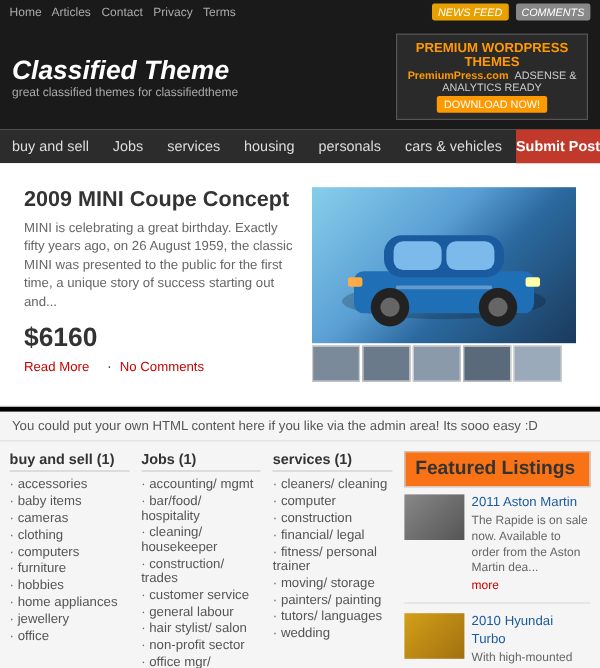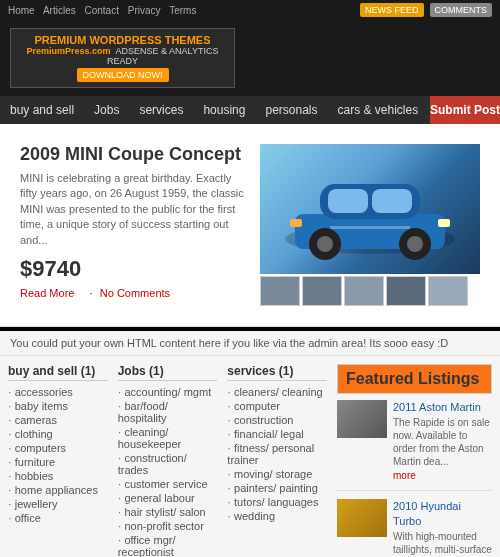--- a/index.html
+++ b/index.html
@@ -1,30 +1,30 @@
 <!DOCTYPE html>
 <html><head>
   <meta charset="utf-8">
   <style>
     * { margin: 0; padding: 0; box-sizing: border-box; }
     body { font-family: Arial, sans-serif; font-size: 12px; background: #e0e0e0; color: #333; width: 500px; }
 
     
     #top-bar { background: #1a1a1a; color: #aaa; font-size: 10px; padding: 3px 8px; display: flex; justify-content: space-between; align-items: center; }
     #top-bar a { color: #aaa; text-decoration: none; margin-right: 6px; }
-    #top-bar .feed-links { display: flex; gap: 6px; align-items: flex-end; }
+    #top-bar .feed-links { display: flex; gap: 6px; align-items: flex-end; font-style: italic; }
     .feed-btn { background: #e8a000; color: #fff; font-size: 9px; padding: 2px 5px; border-radius: 2px; }
     .comments-btn { background: #888; color: #fff; font-size: 9px; padding: 2px 5px; border-radius: 2px; }
 
     
     #header { background: #1a1a1a; display: flex; justify-content: space-between; align-items: center; padding: 8px 10px; }
     #site-title { color: #fff; font-size: 22px; font-weight: bold; font-style: italic; }
     #site-tagline { color: #aaa; font-size: 10px; }
     #header-left { display: flex; flex-direction: column; }
-    #header-ad { background: #2a2a2a; border: 1px solid #555; color: #fff; font-size: 9px; padding: 5px 8px; text-align: center; width: 225px; }
+    #header-ad { background: #2a2a2a; border: 1px solid #555; color: #fff; font-size: 9px; padding: 5px 8px; text-align: center; width: 160px; }
     #header-ad .ad-title { color: #f90; font-size: 11px; font-weight: bold; }
     #header-ad .ad-sub { color: #ccc; font-size: 9px; }
     #header-ad .ad-btn { background: #f90; color: #fff; font-size: 9px; padding: 2px 6px; border-radius: 2px; display: inline-block; margin-top: 2px; }
 
     
     #nav { background: #2c2c2c; display: flex; align-items: flex-start; }
     #nav-links { display: flex; flex: 1; }
     #nav-links a { color: #ddd; text-decoration: none; font-size: 12px; padding: 7px 10px; display: block; }
     #submit-post-btn { background: #c0392b; color: #fff; font-size: 12px; font-weight: bold; padding: 7px 0; cursor: pointer; white-space: nowrap; }
 
@@ -84,20 +84,24 @@
     <a href="#">Privacy</a>
     <a href="#">Terms</a>
   </div>
   <div class="feed-links">
     <span class="feed-btn">NEWS FEED</span>
     <span class="comments-btn">COMMENTS</span>
   </div>
 </div>
 
 <div id="header">
+  <div id="header-left">
+    <div id="site-title">Classified Theme</div>
+    <div id="site-tagline">great classified themes for classifiedtheme</div>
+  </div>
   <div id="header-ad">
     <div class="ad-title">PREMIUM WORDPRESS THEMES</div>
     <div class="ad-sub">
       <span style="color:#f90;font-weight:bold;">PremiumPress.com</span>
       &nbsp;<span>ADSENSE &amp; ANALYTICS READY</span>
     </div>
     <div class="ad-btn">DOWNLOAD NOW!</div>
   </div>
 </div>
 
@@ -110,21 +114,21 @@
     <a href="#">personals</a>
     <a href="#">cars &amp; vehicles</a>
   </div>
   <div id="submit-post-btn">Submit Post</div>
 </div>
 
 <div id="featured">
   <div id="featured-main">
     <div id="featured-title">2009 MINI Coupe Concept</div>
     <div id="featured-desc">MINI is celebrating a great birthday. Exactly fifty years ago, on 26 August 1959, the classic MINI was presented to the public for the first time, a unique story of success starting out and...</div>
-    <div id="featured-price">$9740</div>
+    <div id="featured-price">$6160</div>
     <div id="featured-links">
       <a href="#">Read More</a>
       &nbsp;·&nbsp;
       <a href="#">No Comments</a>
     </div>
   </div>
   <div id="featured-img-area">
     <div id="featured-img-main">
 
       <svg width="200" height="110" viewBox="0 0 200 110">

